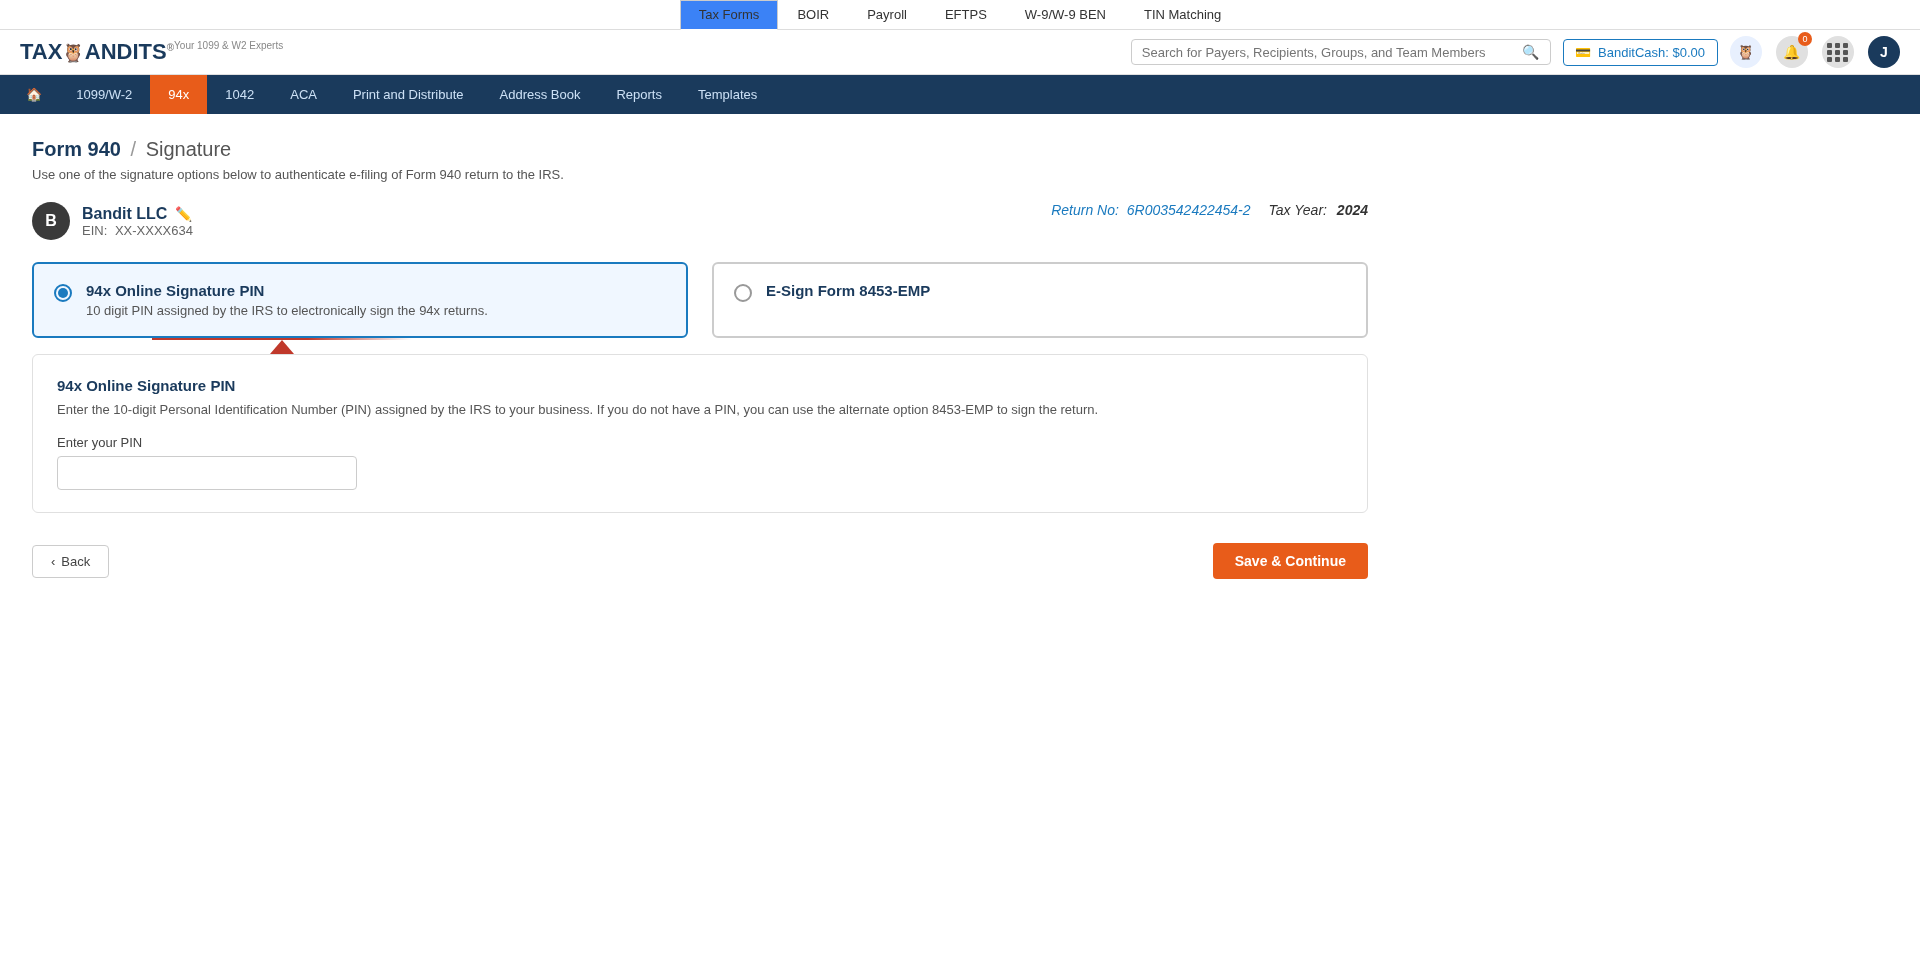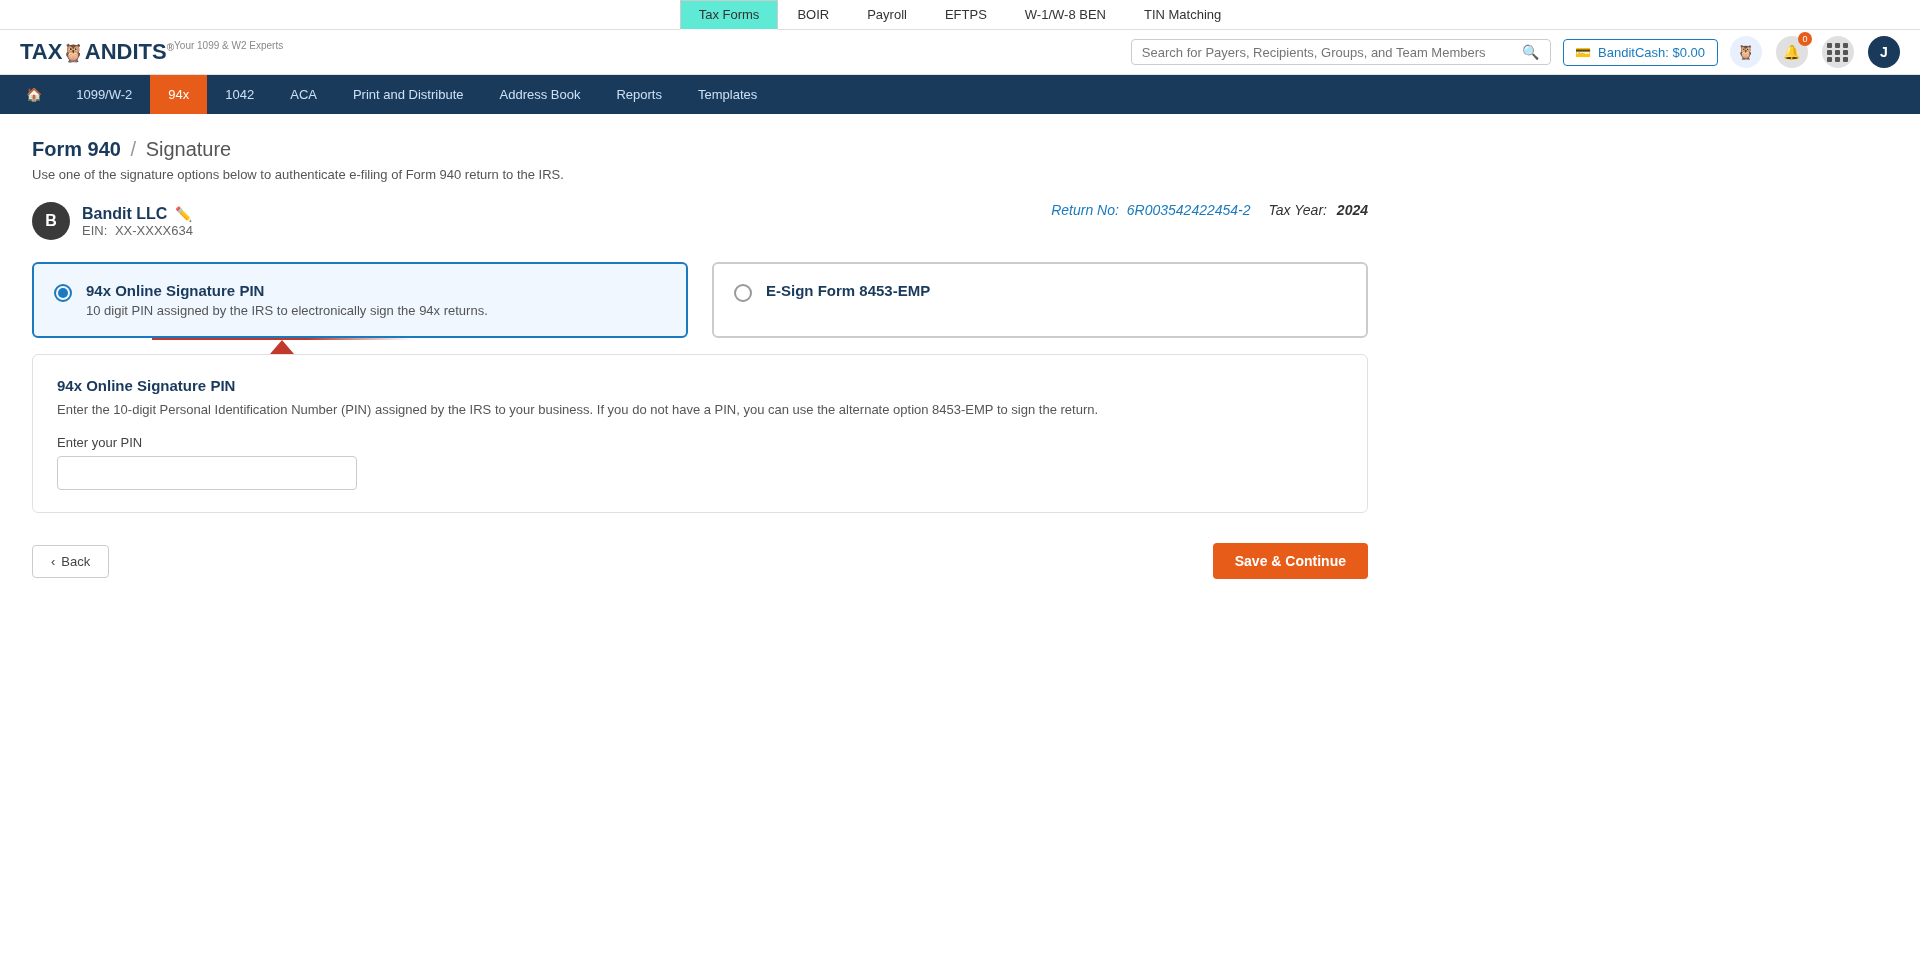--- a/index.html
+++ b/index.html
@@ -20,21 +20,21 @@
     .top-nav-item {
       padding: 6px 18px;
       font-size: 13px;
       cursor: pointer;
       color: #333;
       border: 1px solid transparent;
     }
     .top-nav-item.active {
       border: 1px solid #ccc;
       border-bottom: 1px solid #fff;
-      background: #5eead4;
+      background: #3b82f6;
       margin-bottom: -1px;
     }
 
     
     .header-bar {
       display: flex;
       align-items: center;
       padding: 6px 20px;
       background: #fff;
       border-bottom: 1px solid #e0e0e0;
@@ -363,21 +363,21 @@
   </style>
 </head>
 <body>
 
 <div class="top-nav">
   <div class="top-nav-items">
     <div class="top-nav-item active">Tax Forms</div>
     <div class="top-nav-item">BOIR</div>
     <div class="top-nav-item">Payroll</div>
     <div class="top-nav-item">EFTPS</div>
-    <div class="top-nav-item">W-1/W-8 BEN</div>
+    <div class="top-nav-item">W-9/W-9 BEN</div>
     <div class="top-nav-item">TIN Matching</div>
   </div>
 </div>
 
 <div class="header-bar">
   <div class="logo-area">
     <div class="logo-text">
       <span class="tax">TAX</span><span class="owl">🦉</span><span class="bandits">ANDITS</span><sup style="font-size:10px;color:#888;">®</sup>
     </div>
     <div class="logo-subtitle">Your 1099 &amp; W2 Experts</div>

